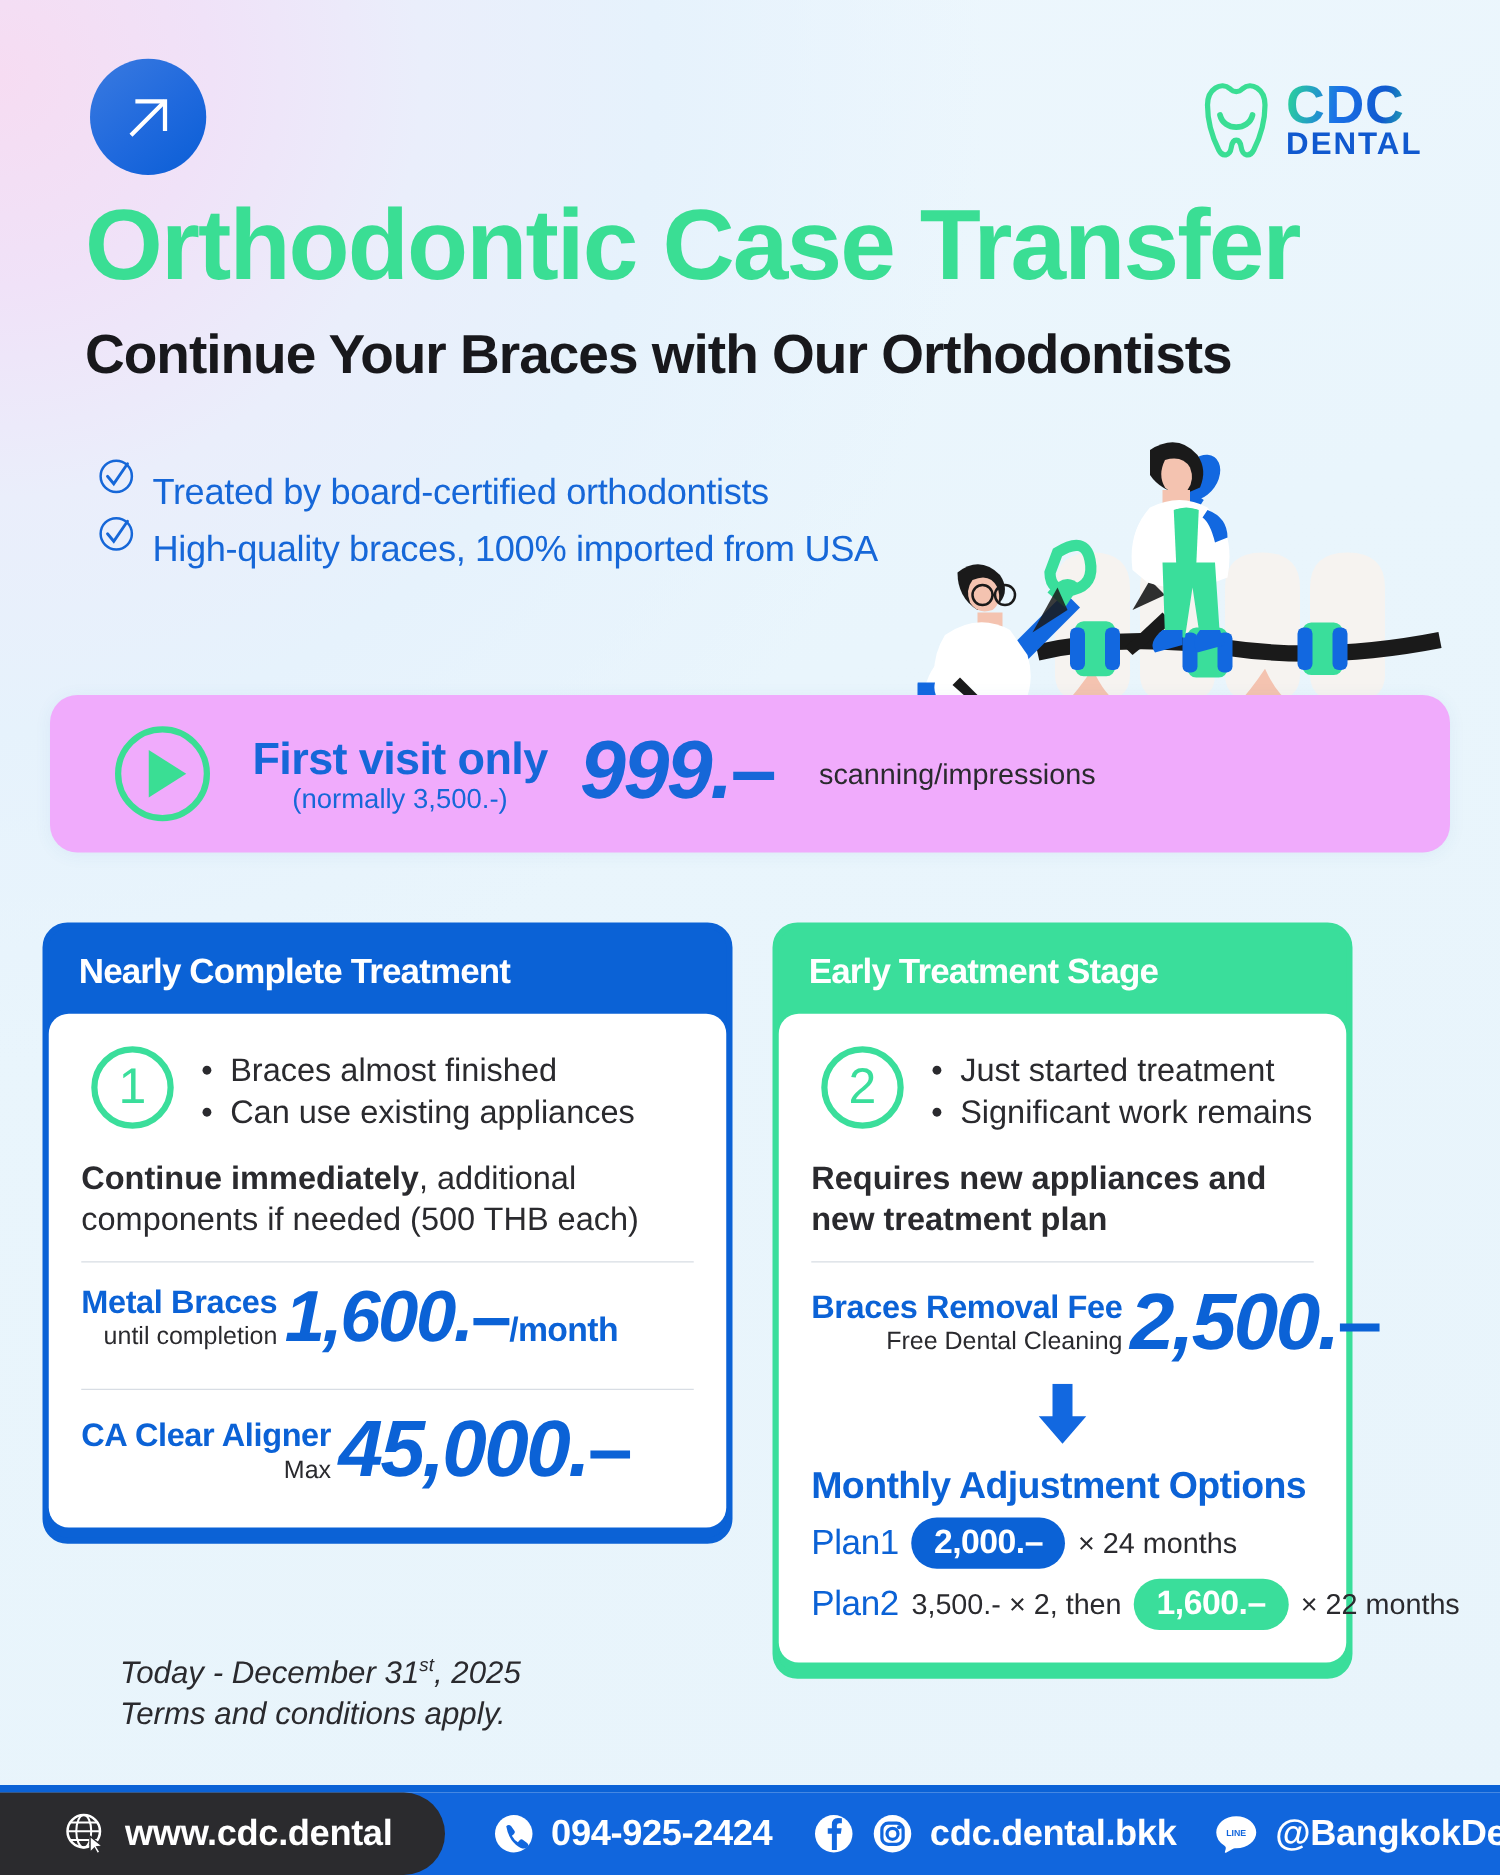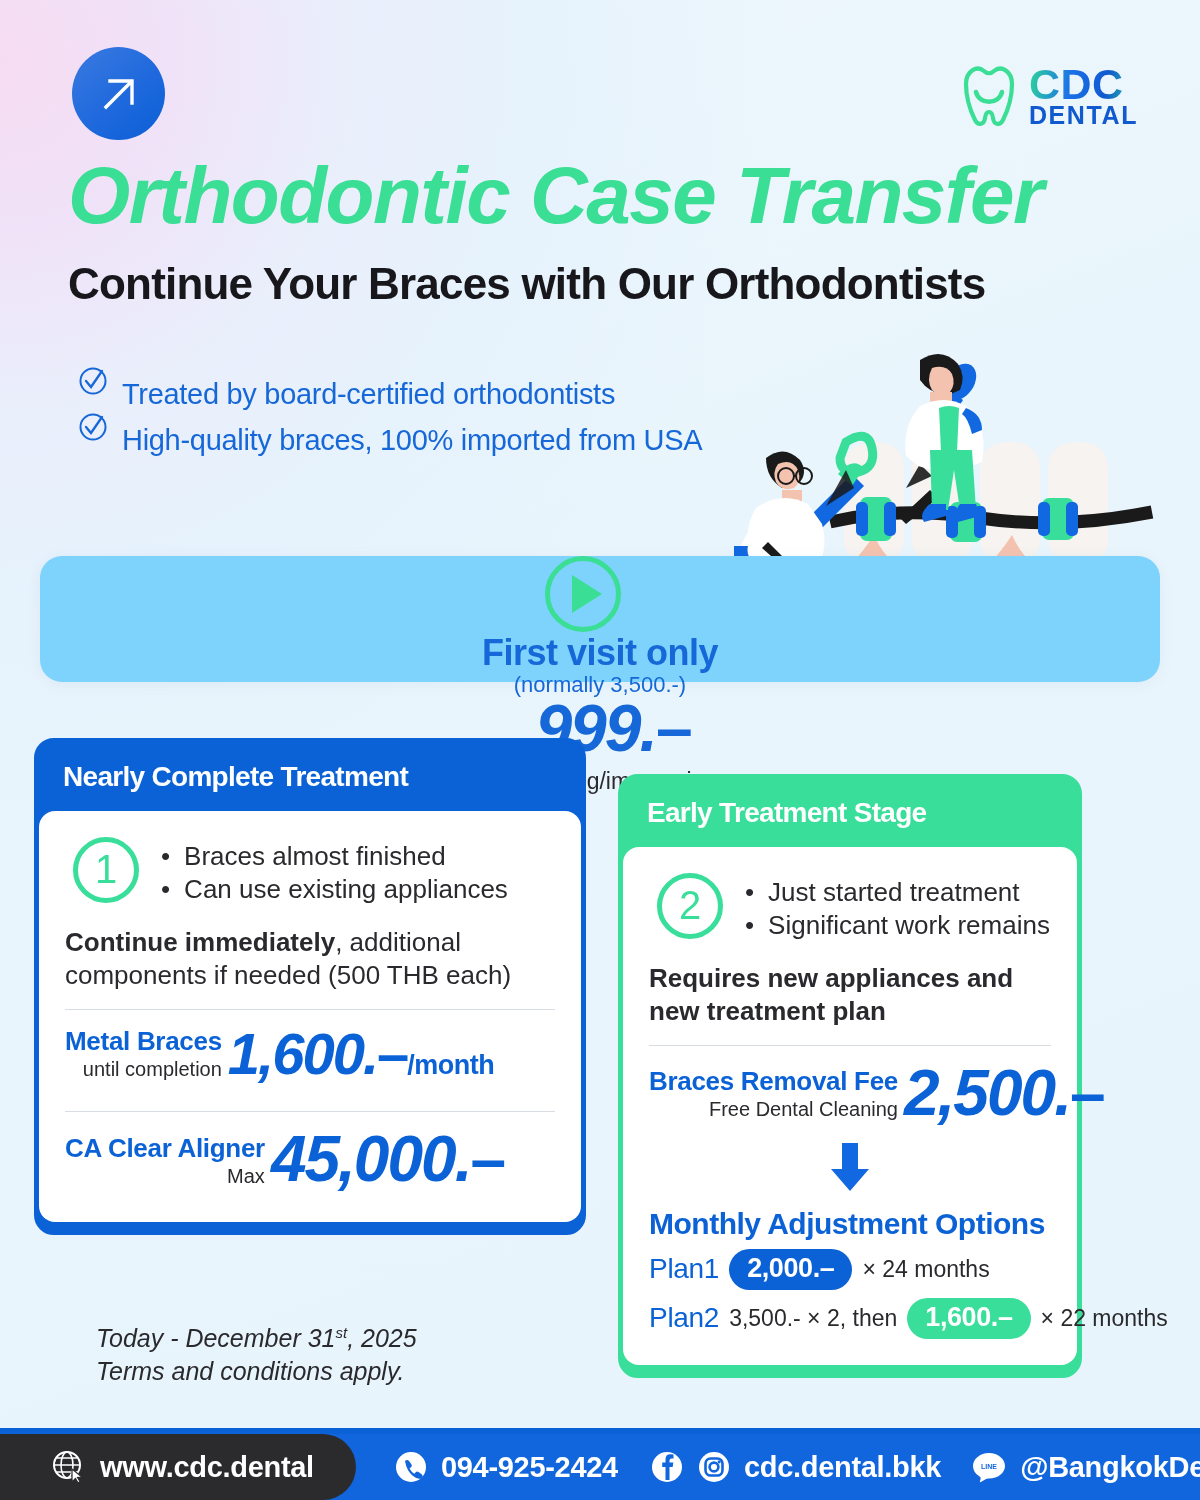--- a/index.html
+++ b/index.html
@@ -27,43 +27,42 @@
   .logo-cdc {
     font-size: 43px; font-weight: 800; letter-spacing: 0.5px;
     background: linear-gradient(100deg, #2dd897 0%, #1b72e8 38%, #1059cf 70%, #2dd897 100%);
     -webkit-background-clip: text; background-clip: text; color: transparent;
   }
   .logo-dental { font-size: 25px; font-weight: 800; color: #1059cf; letter-spacing: 1.6px; margin-top: -3px; }
 
   h1.title {
     position: absolute; left: 68px; top: 156px;
     font-size: 80px; font-weight: 800; color: #3ade94;
-    letter-spacing: -1.5px; line-height: 1; font-style: italic;
+    letter-spacing: -1.5px; line-height: 1;
   }
   h2.subtitle {
     position: absolute; left: 68px; top: 262px;
     font-size: 44px; font-weight: 800; color: #18181c;
     letter-spacing: -0.8px; line-height: 1;
   }
 
   
   .bullets { position: absolute; left: 78px; top: 358px; }
   .bullet-row { display: flex; align-items: center; gap: 14px; height: 46px; }
   .bullet-text { font-size: 29px; color: #1667d8; letter-spacing: -0.3px; margin-top: 26px; }
 
   
   .illo { position: absolute; right: 46px; top: 330px; width: 420px; height: 235px; }
 
   
   .promo {
     position: absolute; left: 40px; top: 556px; width: 1120px; height: 126px;
-    background: #7dd3fc; border-radius: 22px;
+    background: #f0abfc; border-radius: 22px;
     display: flex; align-items: center; padding: 0 52px;
     box-shadow: 0 2px 14px rgba(60,110,170,0.07);
-    flex-direction: column;
   }
   .play-circle {
     width: 76px; height: 76px; border-radius: 50%;
     border: 5px solid #3ade94; display: flex; align-items: center; justify-content: center;
     flex: none; margin-right: 34px;
   }
   .play-tri {
     width: 0; height: 0; border-left: 30px solid #3ade94;
     border-top: 19px solid transparent; border-bottom: 19px solid transparent;
     margin-left: 7px;
@@ -74,21 +73,21 @@
   .promo-price {
     font-size: 66px; font-weight: 800; font-style: italic; color: #1667d8;
     letter-spacing: -2px; margin: -8px 0 0 26px; flex: none; white-space: nowrap;
   }
   .promo-price .dash { font-style: normal; }
   .promo-note { font-size: 23px; color: #2a2a2e; line-height: 1.32; margin-left: 36px; }
 
   
   .card { position: absolute; }
   .card-a { left: 34px; top: 738px; width: 552px; }
-  .card-b { left: 618px; top: 774px; width: 464px; }
+  .card-b { left: 618px; top: 738px; width: 464px; }
 
   .card-shell { border-radius: 20px; padding: 0 0 8px 0; }
   .card-a .card-shell { background: #0b62d6; border: 5px solid #0b62d6; }
   .card-b .card-shell { background: #3ade9b; border: 5px solid #3ade9b; }
 
   .card-head { font-size: 28px; font-weight: 800; color: #fff; letter-spacing: -0.7px; padding: 18px 0 18px 24px; }
   .card-body { background: #fff; border-radius: 16px; padding: 22px 26px 18px 26px; }
 
   .numbered { display: flex; align-items: flex-start; gap: 22px; padding: 4px 0 0 8px; }
   .num-circle {

